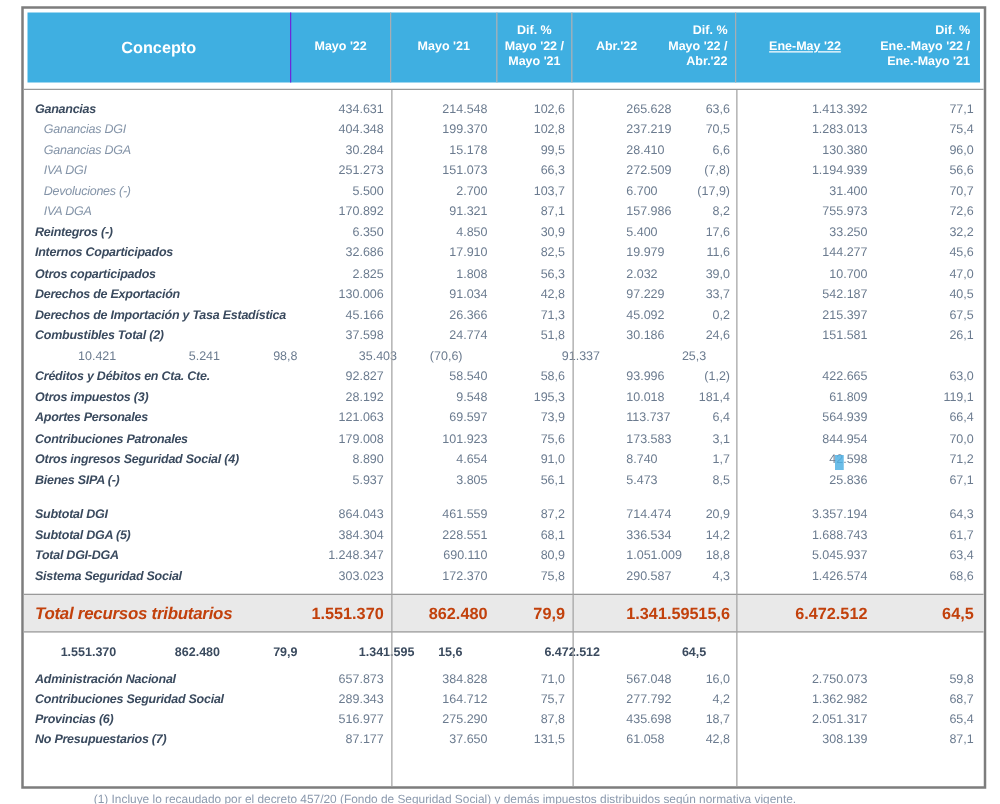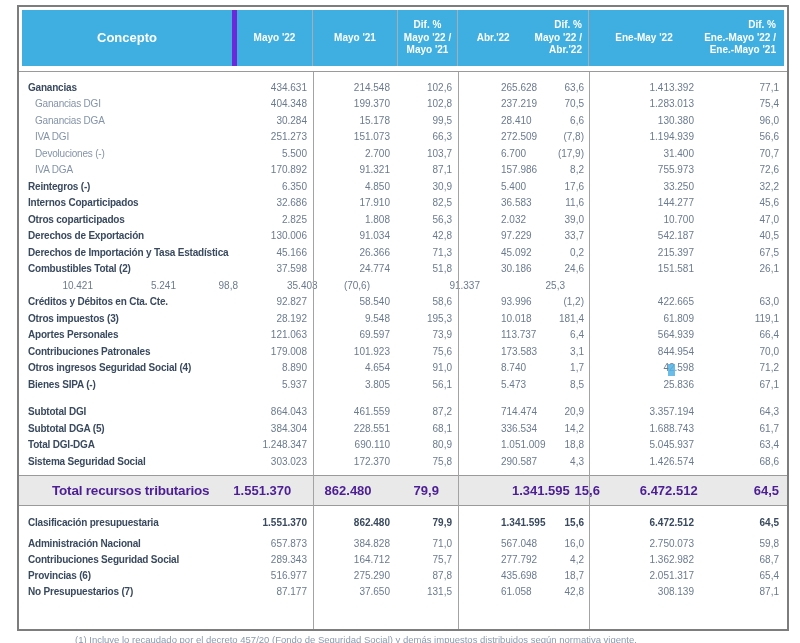--- a/index.html
+++ b/index.html
@@ -10,58 +10,58 @@
   html,body{background:#fff;}
   body{width:800px;height:643px;overflow:hidden;font-family:"Liberation Sans",sans-serif;}
   .page{position:relative;width:800px;height:643px;}
   .table{position:absolute;left:17px;top:5px;width:772px;height:626px;border:2px solid var(--border);background:#fff;overflow:hidden;}
   
   .thead{display:flex;padding:3px 3px 0 3px;height:59px;}
   .hcell{background:var(--header-bg);color:var(--header-text);font-weight:bold;height:56px;
          display:flex;align-items:center;justify-content:center;font-size:10px;line-height:12.5px;
          white-space:pre-line;text-align:center;}
   .b1{width:210px;font-size:13px;}
-  .b2{width:80px;border-left:5px solid #6d28d9;}
+  .b2{width:80px;border-left:1px solid #6d28d9;}
   .b3{width:85px;border-left:1px solid #a8adb3;}
   .b4{width:60px;border-left:1px solid #a8adb3;}
   .b5{width:131px;border-left:1px solid #a8adb3;justify-content:flex-start;}
   .b6{flex:1;border-left:1px solid #a8adb3;justify-content:flex-start;}
   .sub-abr{width:71px;text-align:center;display:inline-block;}
   .sub-dif{width:60px;text-align:right;padding-right:6px;display:inline-block;white-space:pre-line;}
-  .sub-ene{width:110px;text-align:center;display:inline-block;}
+  .sub-ene{width:110px;text-align:center;display:inline-block;text-decoration:underline;}
   .sub-dif2{flex:1;text-align:right;padding-right:8px;display:inline-block;white-space:pre-line;}
   .hline{margin-top:5px;border-top:1px solid #9a9a9a;}
   
   .vline{position:absolute;top:65px;bottom:0;width:1px;background:var(--grid);z-index:5;}
   .v1{left:294px;} .v2{left:439px;} .v3{left:570px;}
   
   #rows-a{padding-top:7px;}
   #rows-b{margin-top:11px;}
   #rows-c{margin-top:6px;}
   .row{display:flex;height:16.5px;align-items:center;}
   .cell{overflow:visible;white-space:nowrap;}
-  .c1{width:214px;}
+  .c1{width:214px;font-style:italic;}
   .c2{width:80px;padding-right:6px;}
   .c3{width:85px;padding-right:8px;}
   .c4{width:60px;padding-right:6px;}
   .c5{width:71px;padding-right:8px;padding-left:43px;}
   .c6{width:60px;padding-right:5px;}
   .c7{width:110px;padding-right:5px;}
   .c8{width:88px;padding-right:8px;}
   .label{font-size:10px;font-weight:bold;color:var(--label-dark);padding-left:9px;letter-spacing:-0.2px;}
   .label.sub{font-weight:normal;color:var(--label-light);padding-left:16px;}
   .num{font-size:10px;color:var(--num);text-align:right;}
   .boldnum{font-weight:bold;color:var(--label-dark);}
   .row.tall{height:21px;margin-bottom:3px;}
   #rows-c .row{height:16px;}
   #rows-c .row.tall{height:21px;}
   
   .total-row{display:flex;align-items:center;height:31px;margin-top:5px;background:var(--total-bg);
              border-top:1px solid #9a9a9a;border-bottom:1px solid #9a9a9a;}
-  .total-row .cell{font-weight:bold;color:#4c1d95;margin-left:24px;}
+  .total-row .cell{font-weight:bold;color:#c2410c;}
   .total-row .c1{font-size:13.5px;padding-left:9px;letter-spacing:-0.2px;}
   .total-row .num{font-size:13px;}
   
   .cursor-host{position:relative;}
   .caret{position:absolute;right:24px;top:2px;width:7px;height:12px;background:#51b1e4;opacity:.85;}
   
   .footnote{position:absolute;left:75px;top:634px;width:680px;font-size:9.5px;color:#8b99ad;white-space:nowrap;overflow:hidden;}
 </style>
 </head>
 <body>
@@ -165,21 +165,21 @@
             <div class="cell num c5">5.400</div>
             <div class="cell num c6">17,6</div>
             <div class="cell num c7">33.250</div>
             <div class="cell num c8">32,2</div>
           </div>
           <div class="row">
             <div class="cell c1 label">Internos Coparticipados</div>
             <div class="cell num c2">32.686</div>
             <div class="cell num c3">17.910</div>
             <div class="cell num c4">82,5</div>
-            <div class="cell num c5">36.583</div>
+            <div class="cell num c5">19.979</div>
             <div class="cell num c6">11,6</div>
             <div class="cell num c7">144.277</div>
             <div class="cell num c8">45,6</div>
           </div>
           <div class="row">
             <div class="cell c1 label">Otros coparticipados</div>
             <div class="cell num c2">2.825</div>
             <div class="cell num c3">1.808</div>
             <div class="cell num c4">56,3</div>
             <div class="cell num c5">2.032</div>
@@ -336,21 +336,20 @@
         <div class="cell num c3">862.480</div>
         <div class="cell num c4">79,9</div>
         <div class="cell num c5">1.341.595</div>
         <div class="cell num c6">15,6</div>
         <div class="cell num c7">6.472.512</div>
         <div class="cell num c8">64,5</div>
       </div>
 
       <div id="rows-c">
           <div class="row tall">
-            <div class="cell c1 label">Clasificación presupuestaria</div>
             <div class="cell num c2 boldnum">1.551.370</div>
             <div class="cell num c3 boldnum">862.480</div>
             <div class="cell num c4 boldnum">79,9</div>
             <div class="cell num c5 boldnum">1.341.595</div>
             <div class="cell num c6 boldnum">15,6</div>
             <div class="cell num c7 boldnum">6.472.512</div>
             <div class="cell num c8 boldnum">64,5</div>
           </div>
           <div class="row">
             <div class="cell c1 label">Administración Nacional</div>

